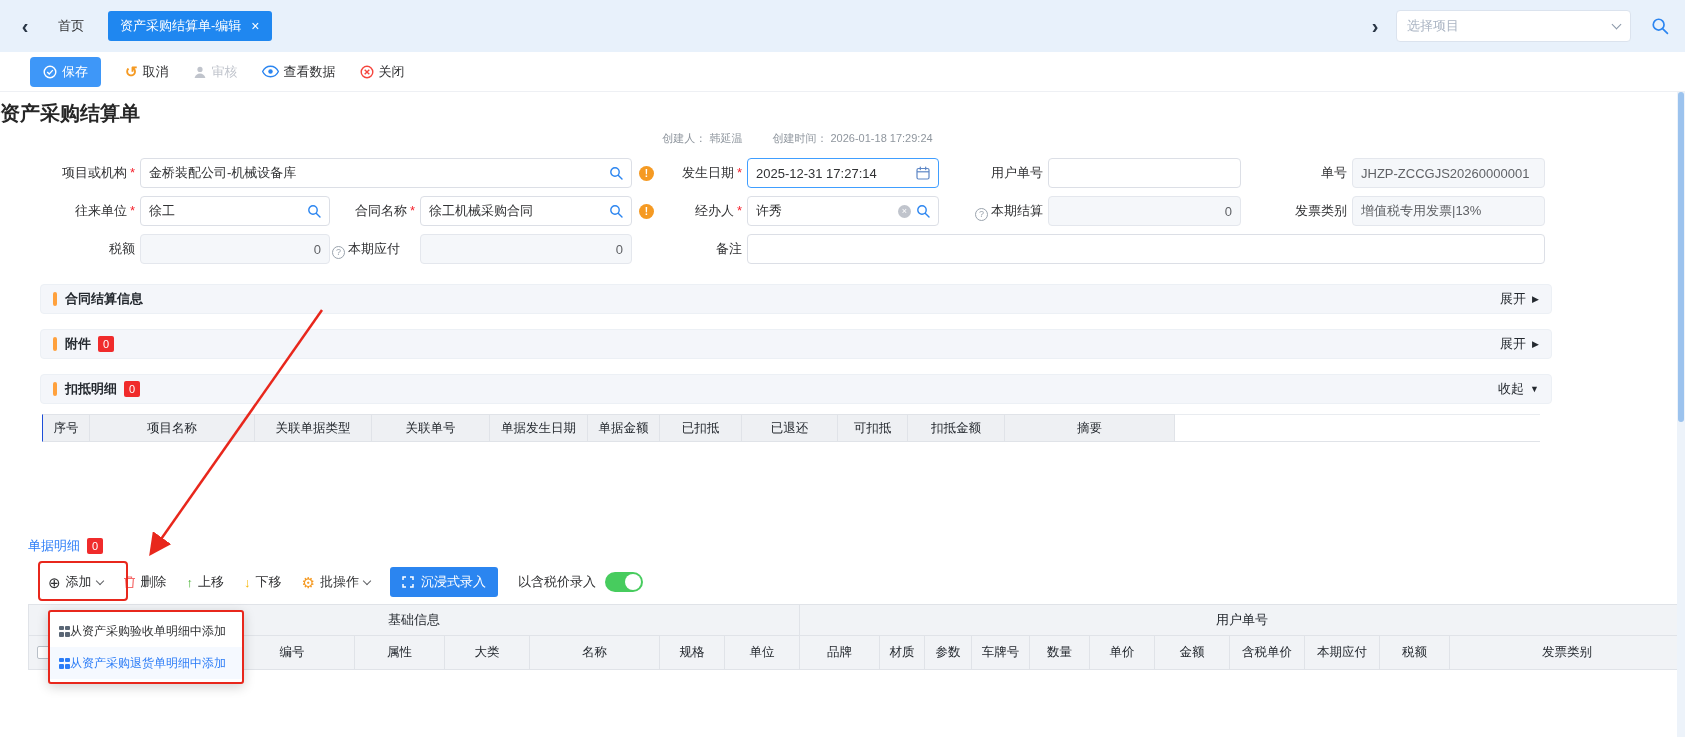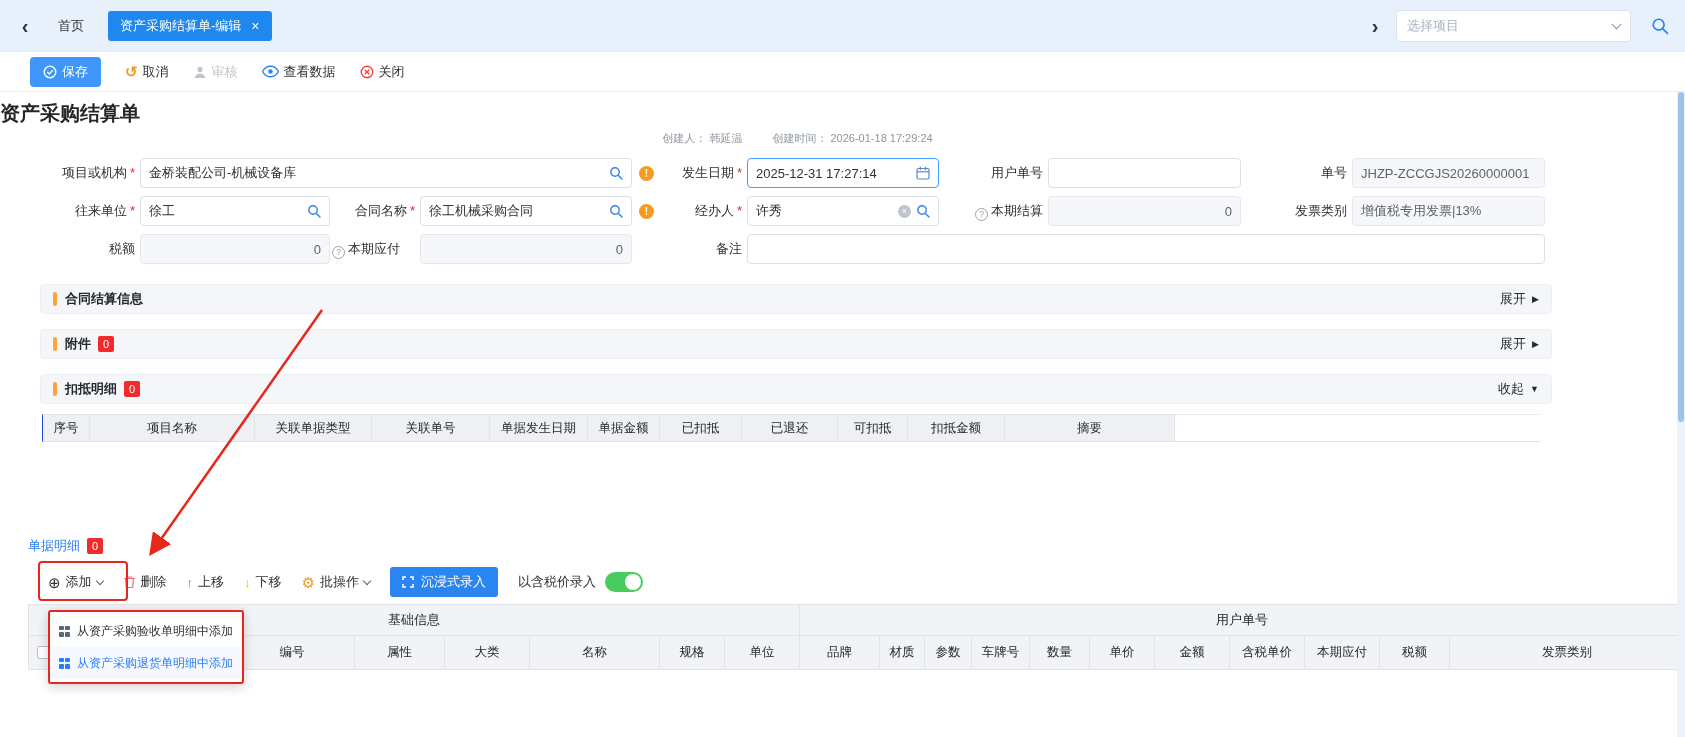--- a/index.html
+++ b/index.html
@@ -81,21 +81,21 @@
   .dg-c{background:#f1f3f6;border-top:1px solid #e0e3e8;border-bottom:1px solid #e0e3e8;border-right:1px solid #e0e3e8;display:flex;align-items:center;justify-content:center;font-size:13px;color:#24292f}
   .dg-c:first-child{border-left:1px solid #e0e3e8}
   .dc-row{display:flex;height:34px}
   .dc-c{background:#f1f3f6;border-bottom:1px solid #e0e3e8;border-right:1px solid #e0e3e8;display:flex;align-items:center;justify-content:center;font-size:12.5px;color:#24292f}
   .dc-c:first-child{border-left:1px solid #e0e3e8;justify-content:flex-start;padding-left:8px}
   .cbx{width:13px;height:13px;border:1px solid #b9c0c8;border-radius:2px;background:#fff;cursor:pointer}
   .dbody{height:50px;background:#fff}
 
   
   .dropdown{position:absolute;left:48px;top:610px;width:196px;background:#fff;border:2px solid #e8271c;border-radius:3px;box-shadow:0 3px 12px rgba(0,0,0,.18);padding:3px 0;z-index:30}
-  .dd-item{height:32px;display:flex;align-items:center;gap:7px;padding:0 9px;font-size:12px;color:#303133;white-space:nowrap;cursor:pointer}
+  .dd-item{height:32px;display:flex;align-items:center;padding:0 9px;font-size:12px;color:#303133;white-space:nowrap;cursor:pointer}
   .dd-item.active{color:#2b7cf7;background:#f5f9ff}
   .grid-icon{width:11px;height:11px;display:grid;grid-template-columns:1fr 1fr;gap:1.5px;flex:none}
   .grid-icon i{background:#5a6675;border-radius:1px}
   .grid-icon.blue i{background:#2b7cf7}
 
   
   .anno-add{position:absolute;left:38px;top:561px;width:90px;height:40px;border:2px solid #e8271c;border-radius:4px;z-index:40;pointer-events:none}
   .anno-arrow{position:absolute;inset:0;z-index:50;pointer-events:none}
 
   

